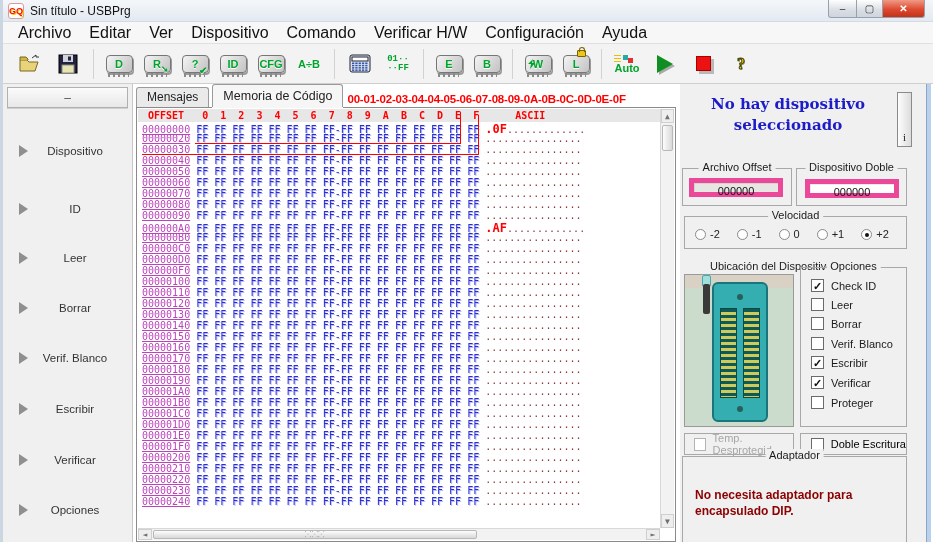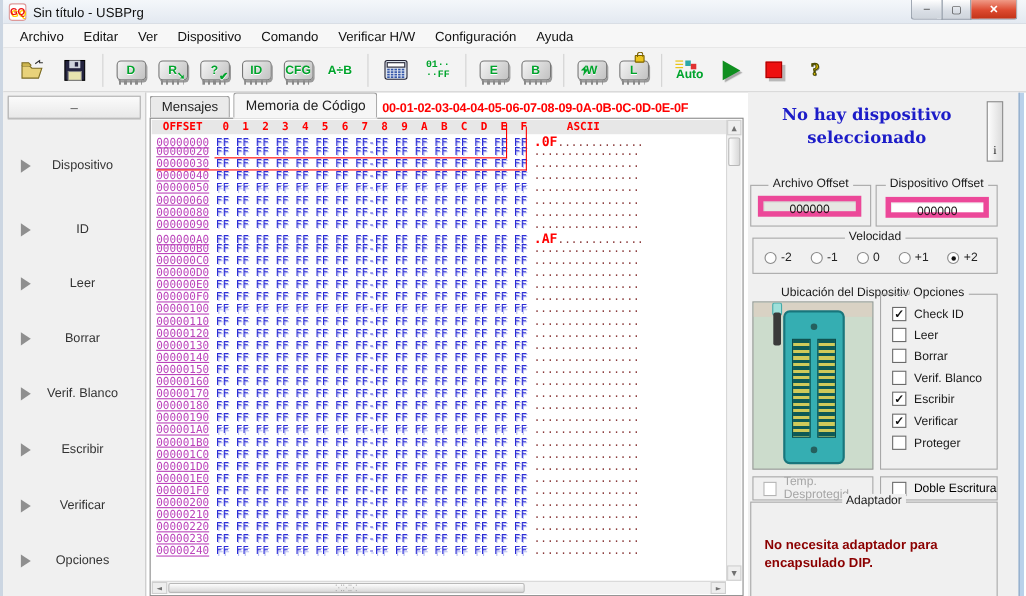--- a/index.html
+++ b/index.html
@@ -21,21 +21,21 @@
           background:linear-gradient(#fefefe,#d9dee5 60%,#cfd5dc); display:flex; align-items:center;
           justify-content:center; font-size:10px; color:#333; }
   .wbtn.min { width:29px; border-radius:0 0 0 3px; }
   .wbtn.max { width:27px; }
   .wbtn.close { width:43px; border-radius:0 0 3px 0;
           background:linear-gradient(#f09a86,#dd4a30 55%,#c23318); color:#fff; font-weight:bold; }
 
   
   .menubar { position:absolute; left:0; top:22px; right:0; height:22px; background:#f7f7f7;
              border-bottom:1px solid #e0e0e0; display:flex; align-items:center; padding-left:6px; }
-  .menu-item { padding:1px 9px; font-size:12px; color:#111; }
+  .menu-item { padding:1px 9px; font-size:16px; color:#111; }
 
   
   .toolbar { position:absolute; left:0; top:44px; right:0; height:40px; background:#f3f3f3;
              border-bottom:1px solid #cfcfcf; display:flex; align-items:center; padding-left:8px; }
   .tsep { width:1px; height:30px; background:#d2d2d2; margin:0 6px; }
   .tbtn { width:38px; height:34px; display:flex; align-items:center; justify-content:center; position:relative; }
   .chip { position:relative; width:27px; height:18px; border:1px solid #767676; border-radius:4px;
           background:linear-gradient(125deg,#f4f4f4,#c2c2c2); box-shadow:1px 2px 0 #9a9a9a;
           display:flex; align-items:center; justify-content:center;
           font:bold 11px "Liberation Sans",sans-serif; color:#00a42c; text-shadow:0 1px 0 #fff; }
@@ -372,27 +372,27 @@
 
       <div class="hexpanel">
         <div class="hexheader" id="hexheader"> OFFSET   0  1  2  3  4  5  6  7  8  9  A  B  C  D  E  F      ASCII</div>
         <div class="hexrows" id="hexrows">
             <div class="hexline"><span class="o">00000000</span> <span class="b">FF FF FF FF FF FF FF FF-FF FF FF FF FF FF FF FF</span> <span class="a"><span class="ann">.0F</span>.............</span></div>
             <div class="hexline"><span class="o">00000020</span> <span class="b">FF FF FF FF FF FF FF FF-FF FF FF FF FF FF FF FF</span> <span class="a">................</span></div>
             <div class="hexline"><span class="o">00000030</span> <span class="b">FF FF FF FF FF FF FF FF-FF FF FF FF FF FF FF FF</span> <span class="a">................</span></div>
             <div class="hexline"><span class="o">00000040</span> <span class="b">FF FF FF FF FF FF FF FF-FF FF FF FF FF FF FF FF</span> <span class="a">................</span></div>
             <div class="hexline"><span class="o">00000050</span> <span class="b">FF FF FF FF FF FF FF FF-FF FF FF FF FF FF FF FF</span> <span class="a">................</span></div>
             <div class="hexline"><span class="o">00000060</span> <span class="b">FF FF FF FF FF FF FF FF-FF FF FF FF FF FF FF FF</span> <span class="a">................</span></div>
+            <div class="hexline"><span class="o">00000070</span> <span class="b">FF FF FF FF FF FF FF FF-FF FF FF FF FF FF FF FF</span> <span class="a">................</span></div>
             <div class="hexline"><span class="o">00000080</span> <span class="b">FF FF FF FF FF FF FF FF-FF FF FF FF FF FF FF FF</span> <span class="a">................</span></div>
             <div class="hexline"><span class="o">00000090</span> <span class="b">FF FF FF FF FF FF FF FF-FF FF FF FF FF FF FF FF</span> <span class="a">................</span></div>
             <div class="hexline"><span class="o">000000A0</span> <span class="b">FF FF FF FF FF FF FF FF-FF FF FF FF FF FF FF FF</span> <span class="a"><span class="ann">.AF</span>.............</span></div>
             <div class="hexline"><span class="o">000000B0</span> <span class="b">FF FF FF FF FF FF FF FF-FF FF FF FF FF FF FF FF</span> <span class="a">................</span></div>
             <div class="hexline"><span class="o">000000C0</span> <span class="b">FF FF FF FF FF FF FF FF-FF FF FF FF FF FF FF FF</span> <span class="a">................</span></div>
             <div class="hexline"><span class="o">000000D0</span> <span class="b">FF FF FF FF FF FF FF FF-FF FF FF FF FF FF FF FF</span> <span class="a">................</span></div>
-            <div class="hexline"><span class="o">000000E0</span> <span class="b">FF FF FF FF FF FF FF FF-FF FF FF FF FF FF FF FF</span> <span class="a">................</span></div>
             <div class="hexline"><span class="o">000000F0</span> <span class="b">FF FF FF FF FF FF FF FF-FF FF FF FF FF FF FF FF</span> <span class="a">................</span></div>
             <div class="hexline"><span class="o">00000100</span> <span class="b">FF FF FF FF FF FF FF FF-FF FF FF FF FF FF FF FF</span> <span class="a">................</span></div>
             <div class="hexline"><span class="o">00000110</span> <span class="b">FF FF FF FF FF FF FF FF-FF FF FF FF FF FF FF FF</span> <span class="a">................</span></div>
             <div class="hexline"><span class="o">00000120</span> <span class="b">FF FF FF FF FF FF FF FF-FF FF FF FF FF FF FF FF</span> <span class="a">................</span></div>
             <div class="hexline"><span class="o">00000130</span> <span class="b">FF FF FF FF FF FF FF FF-FF FF FF FF FF FF FF FF</span> <span class="a">................</span></div>
             <div class="hexline"><span class="o">00000140</span> <span class="b">FF FF FF FF FF FF FF FF-FF FF FF FF FF FF FF FF</span> <span class="a">................</span></div>
             <div class="hexline"><span class="o">00000150</span> <span class="b">FF FF FF FF FF FF FF FF-FF FF FF FF FF FF FF FF</span> <span class="a">................</span></div>
             <div class="hexline"><span class="o">00000160</span> <span class="b">FF FF FF FF FF FF FF FF-FF FF FF FF FF FF FF FF</span> <span class="a">................</span></div>
             <div class="hexline"><span class="o">00000170</span> <span class="b">FF FF FF FF FF FF FF FF-FF FF FF FF FF FF FF FF</span> <span class="a">................</span></div>
             <div class="hexline"><span class="o">00000180</span> <span class="b">FF FF FF FF FF FF FF FF-FF FF FF FF FF FF FF FF</span> <span class="a">................</span></div>
@@ -431,21 +431,21 @@
     <div class="rightpanel">
       <div class="msg">No hay dispositivo seleccionado</div>
       <div class="ibtn">i</div>
 
       <div class="grp" style="left:2px;top:84px;width:110px;height:38px;">
         <span class="lg">Archivo Offset</span>
         <div class="fld dis" style="left:6px;top:9px;width:94px;height:19px;">000000</div>
       </div>
 
       <div class="grp" style="left:116px;top:84px;width:111px;height:38px;">
-        <span class="lg">Dispositivo Offset</span>
+        <span class="lg">Dispositivo Doble</span>
         <div class="fld" style="left:8px;top:10px;width:94px;height:19px;">000000</div>
       </div>
 
       <div class="grp" style="left:4px;top:132px;width:223px;height:33px;">
         <span class="lg">Velocidad</span>
         <div class="radio-row" id="velocidad-radios">
             <div class="radio">
               <span class="rdot"></span>
               <span>-2</span>
             </div>

